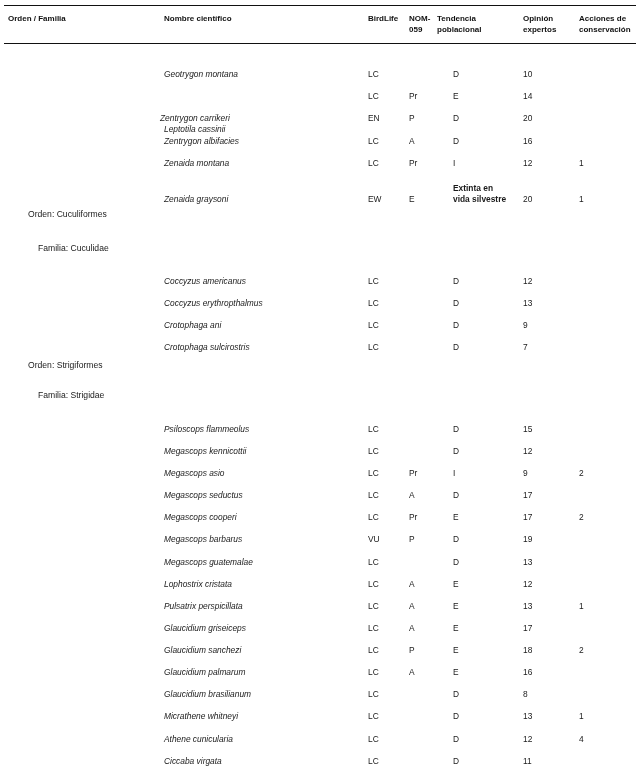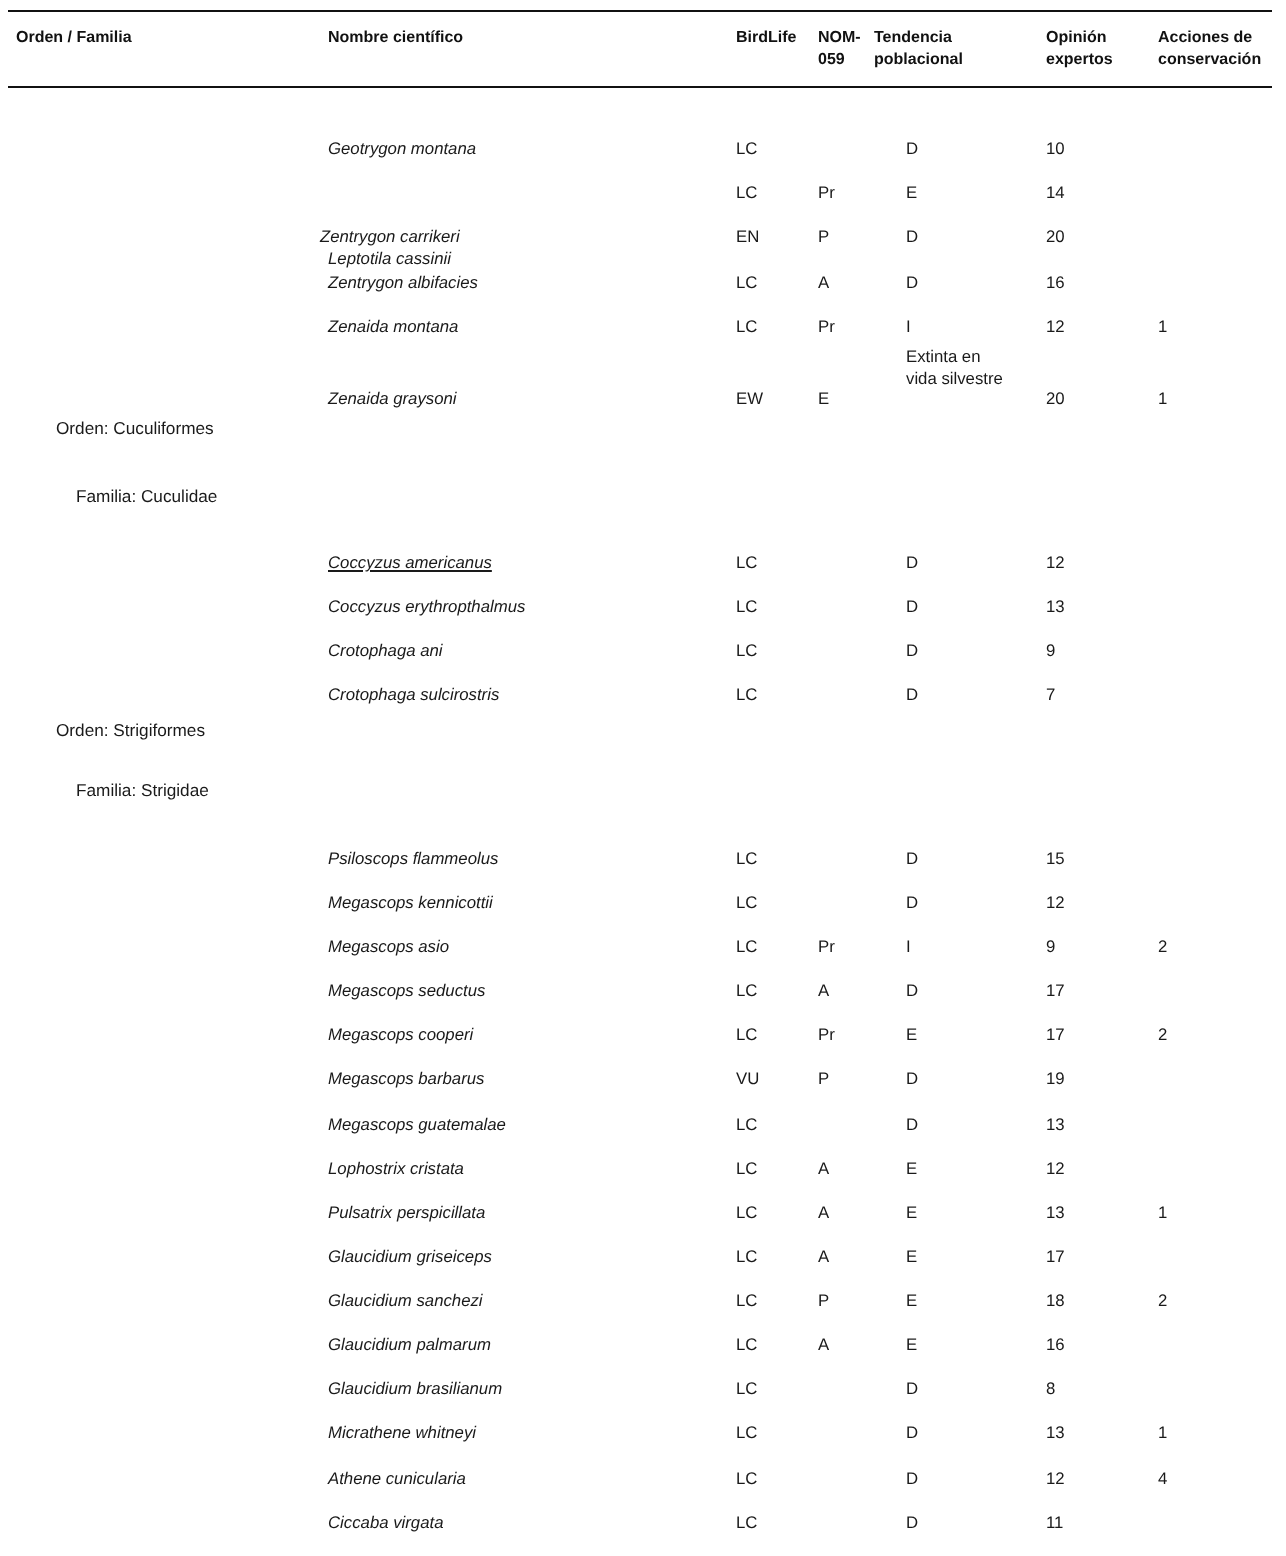--- a/index.html
+++ b/index.html
@@ -91,29 +91,29 @@
       <div class="cell" style="left: 368px; top: 158px;">LC</div>
       <div class="cell" style="left: 409px; top: 158px;">Pr</div>
       <div class="cell" style="left: 453px; top: 158px;">I</div>
       <div class="cell" style="left: 523px; top: 158px;">12</div>
       <div class="cell" style="left: 579px; top: 158px;">1</div>
     </div>
     <div>
       <div class="cell sci" style="left: 164px; top: 194px;">Zenaida graysoni</div>
       <div class="cell" style="left: 368px; top: 194px;">EW</div>
       <div class="cell" style="left: 409px; top: 194px;">E</div>
-      <div class="cell" style="left: 453px; top: 173px;">
+      <div class="cell" style="left: 453px; top: 183px; font-weight: bold;">
         <div>Extinta en</div>
         <div>vida silvestre</div>
       </div>
       <div class="cell" style="left: 523px; top: 194px;">20</div>
       <div class="cell" style="left: 579px; top: 194px;">1</div>
     </div>
     <div>
-      <div class="cell sci" style="left: 164px; top: 276px; text-decoration: underline;">Coccyzus americanus</div>
+      <div class="cell sci" style="left: 164px; top: 276px;">Coccyzus americanus</div>
       <div class="cell" style="left: 368px; top: 276px;">LC</div>
       <div class="cell" style="left: 409px; top: 276px;"></div>
       <div class="cell" style="left: 453px; top: 276px;">D</div>
       <div class="cell" style="left: 523px; top: 276px;">12</div>
       <div class="cell" style="left: 579px; top: 276px;"></div>
     </div>
     <div>
       <div class="cell sci" style="left: 164px; top: 298px;">Coccyzus erythropthalmus</div>
       <div class="cell" style="left: 368px; top: 298px;">LC</div>
       <div class="cell" style="left: 409px; top: 298px;"></div>

